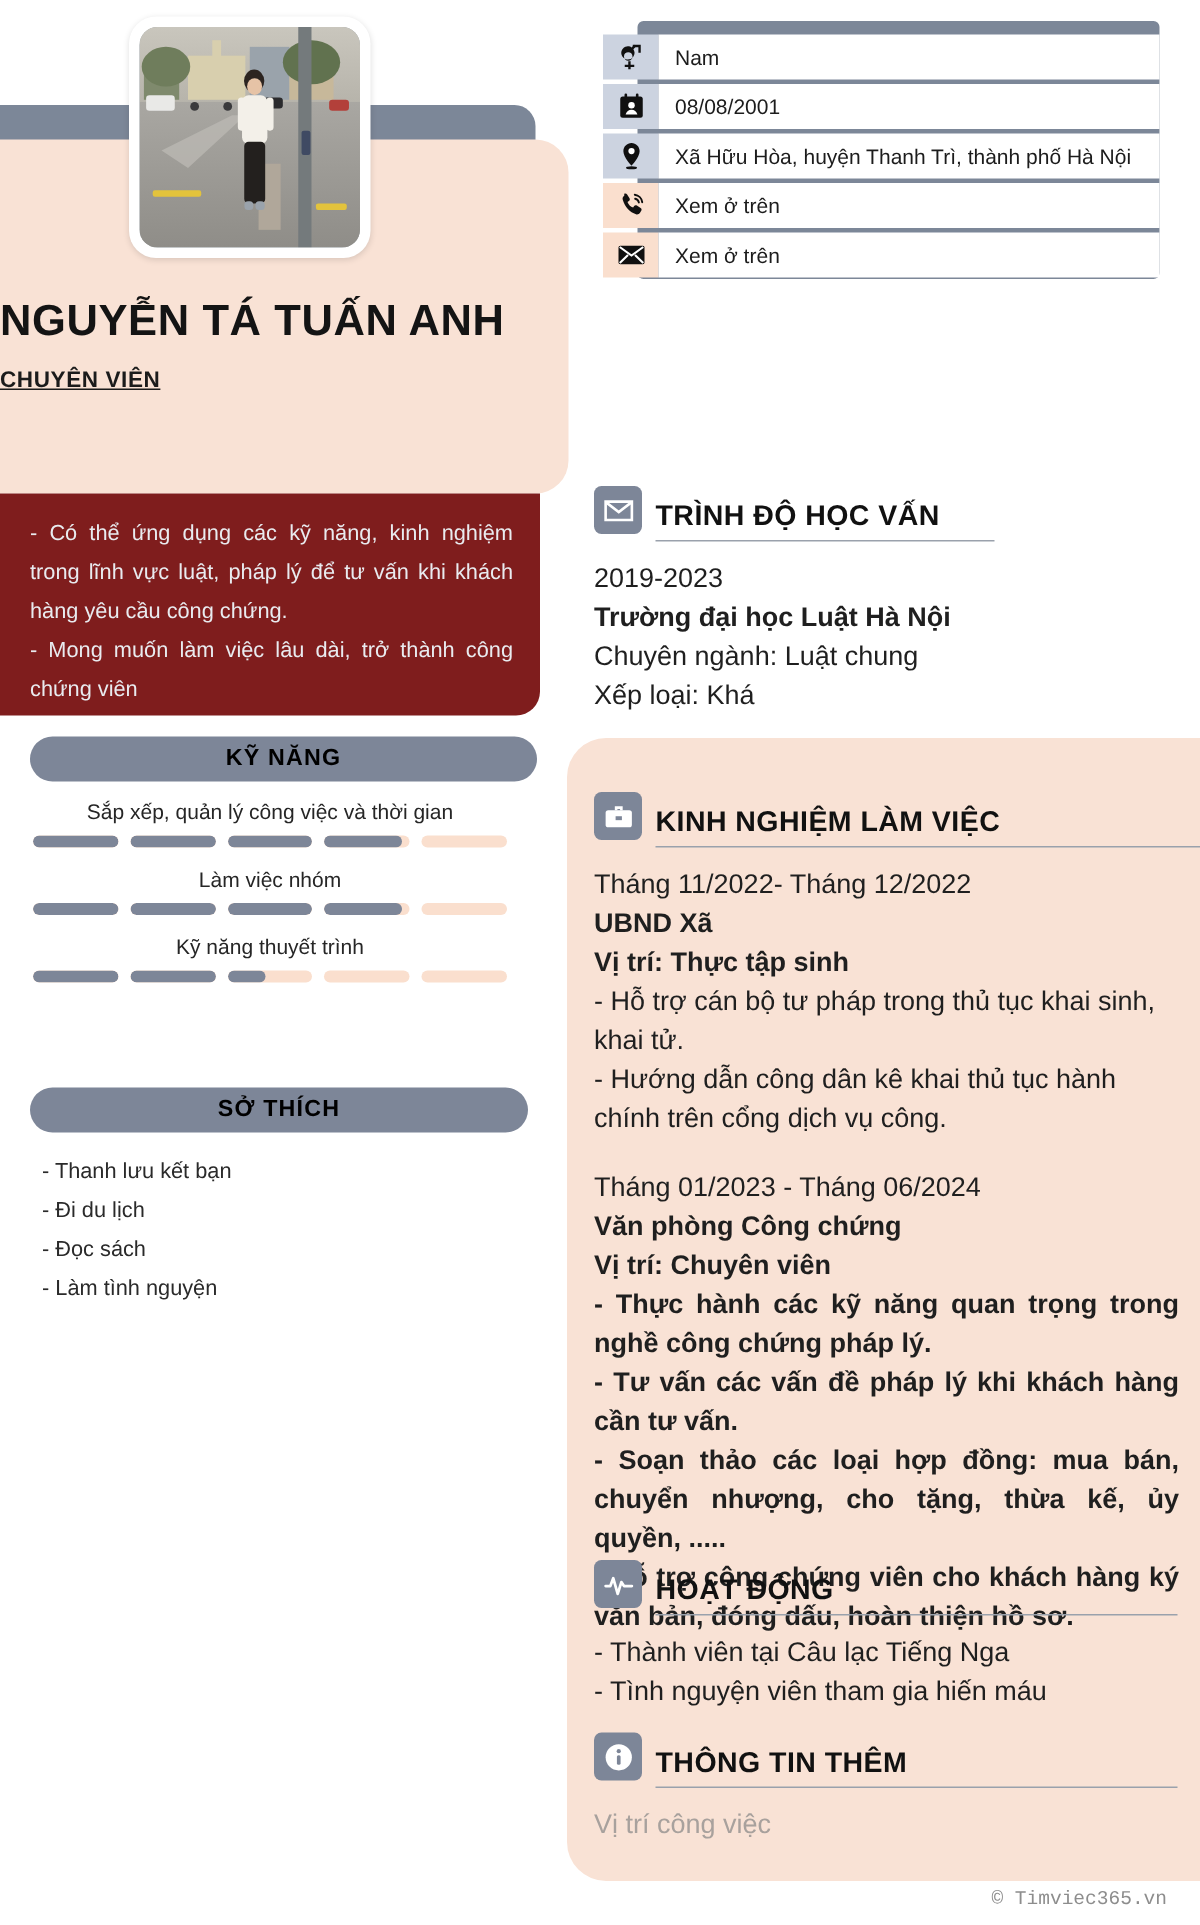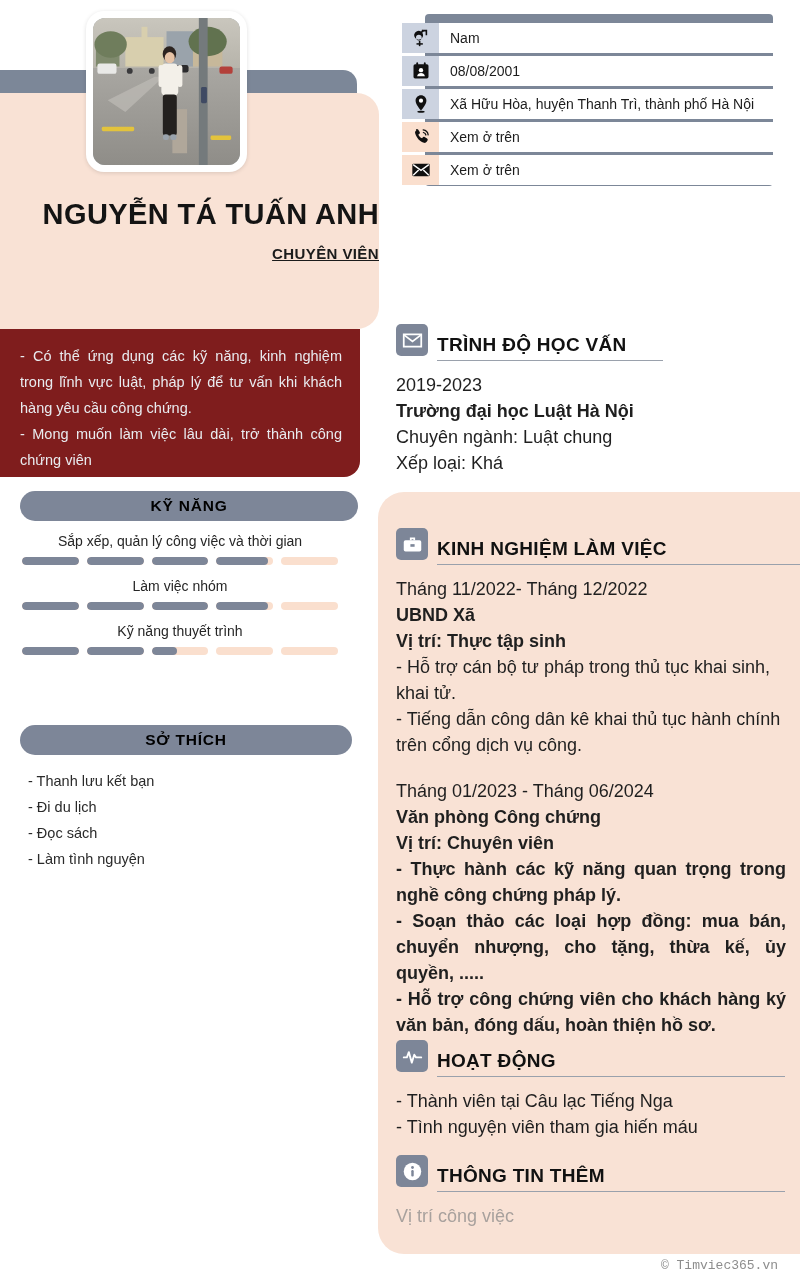--- a/index.html
+++ b/index.html
@@ -32,21 +32,21 @@
   
   .photo-frame {
     position: absolute; left: 86px; top: 11px; width: 161px; height: 161px;
     background: #ffffff; border-radius: 18px; padding: 7px;
     box-shadow: 0 1px 4px rgba(0,0,0,.13); z-index: 5;
   }
   .photo { width: 100%; height: 100%; border-radius: 12px; overflow: hidden; position: relative; background:#9aa0a3; }
   .photo svg { display:block; width:100%; height:100%; }
 
   
-  .name-wrap { position: absolute; left: 0; top: 195px; width: 379px; text-align: right; z-index: 4; }
+  .name-wrap { position: absolute; left: 0; top: 195px; width: 379px; text-align: left; z-index: 4; }
   .cv-name { font-size: 29px; font-weight: bold; color: #141414; letter-spacing: .4px; line-height: 38px; }
   .cv-role { margin-top: 12px; font-size: 15px; font-weight: bold; color: #1b1b1b; letter-spacing: .4px; text-decoration: underline; }
 
   
   .pill {
     position: absolute; height: 30px; background: #7d8698; border-radius: 16px;
     display: flex; align-items: center; justify-content: center;
     color: #000000; font-size: 15.5px; font-weight: bold; letter-spacing: .8px;
   }
   #pill-skills { left: 20px; top: 491px; width: 338px; }
@@ -331,27 +331,28 @@
       </span>
       <span class="sec-title">KINH NGHIỆM LÀM VIỆC</span>
     </div>
     <div class="sec-rule" id="rule-exp"></div>
     <div id="jobs">
         <div class="blk">
           <div class="ln ">Tháng 11/2022- Tháng 12/2022</div>
           <div class="ln b">UBND Xã</div>
           <div class="ln b">Vị trí: Thực tập sinh</div>
           <div class="ln ">- Hỗ trợ cán bộ tư pháp trong thủ tục khai sinh, khai tử.</div>
-          <div class="ln ">- Tiếng dẫn công dân kê khai thủ tục hành chính trên cổng dịch vụ công.</div>
+          <div class="ln ">- Hướng dẫn công dân kê khai thủ tục hành chính trên cổng dịch vụ công.</div>
         </div>
         <div class="blk" style="margin-top: 20px;">
           <div class="ln ">Tháng 01/2023 - Tháng 06/2024</div>
           <div class="ln b">Văn phòng Công chứng</div>
           <div class="ln b">Vị trí: Chuyên viên</div>
           <div class="ln j">- Thực hành các kỹ năng quan trọng trong nghề công chứng pháp lý.</div>
+          <div class="ln j">- Tư vấn các vấn đề pháp lý khi khách hàng cần tư vấn.</div>
           <div class="ln j">- Soạn thảo các loại hợp đồng: mua bán, chuyển nhượng, cho tặng, thừa kế, ủy quyền, .....</div>
           <div class="ln j">- Hỗ trợ công chứng viên cho khách hàng ký văn bản, đóng dấu, hoàn thiện hồ sơ.</div>
         </div>
       </div>
   </div>
 
   <div class="act-area">
     <div class="sec-head">
       <span class="sec-ico">
         <svg viewBox="0 0 24 24">

